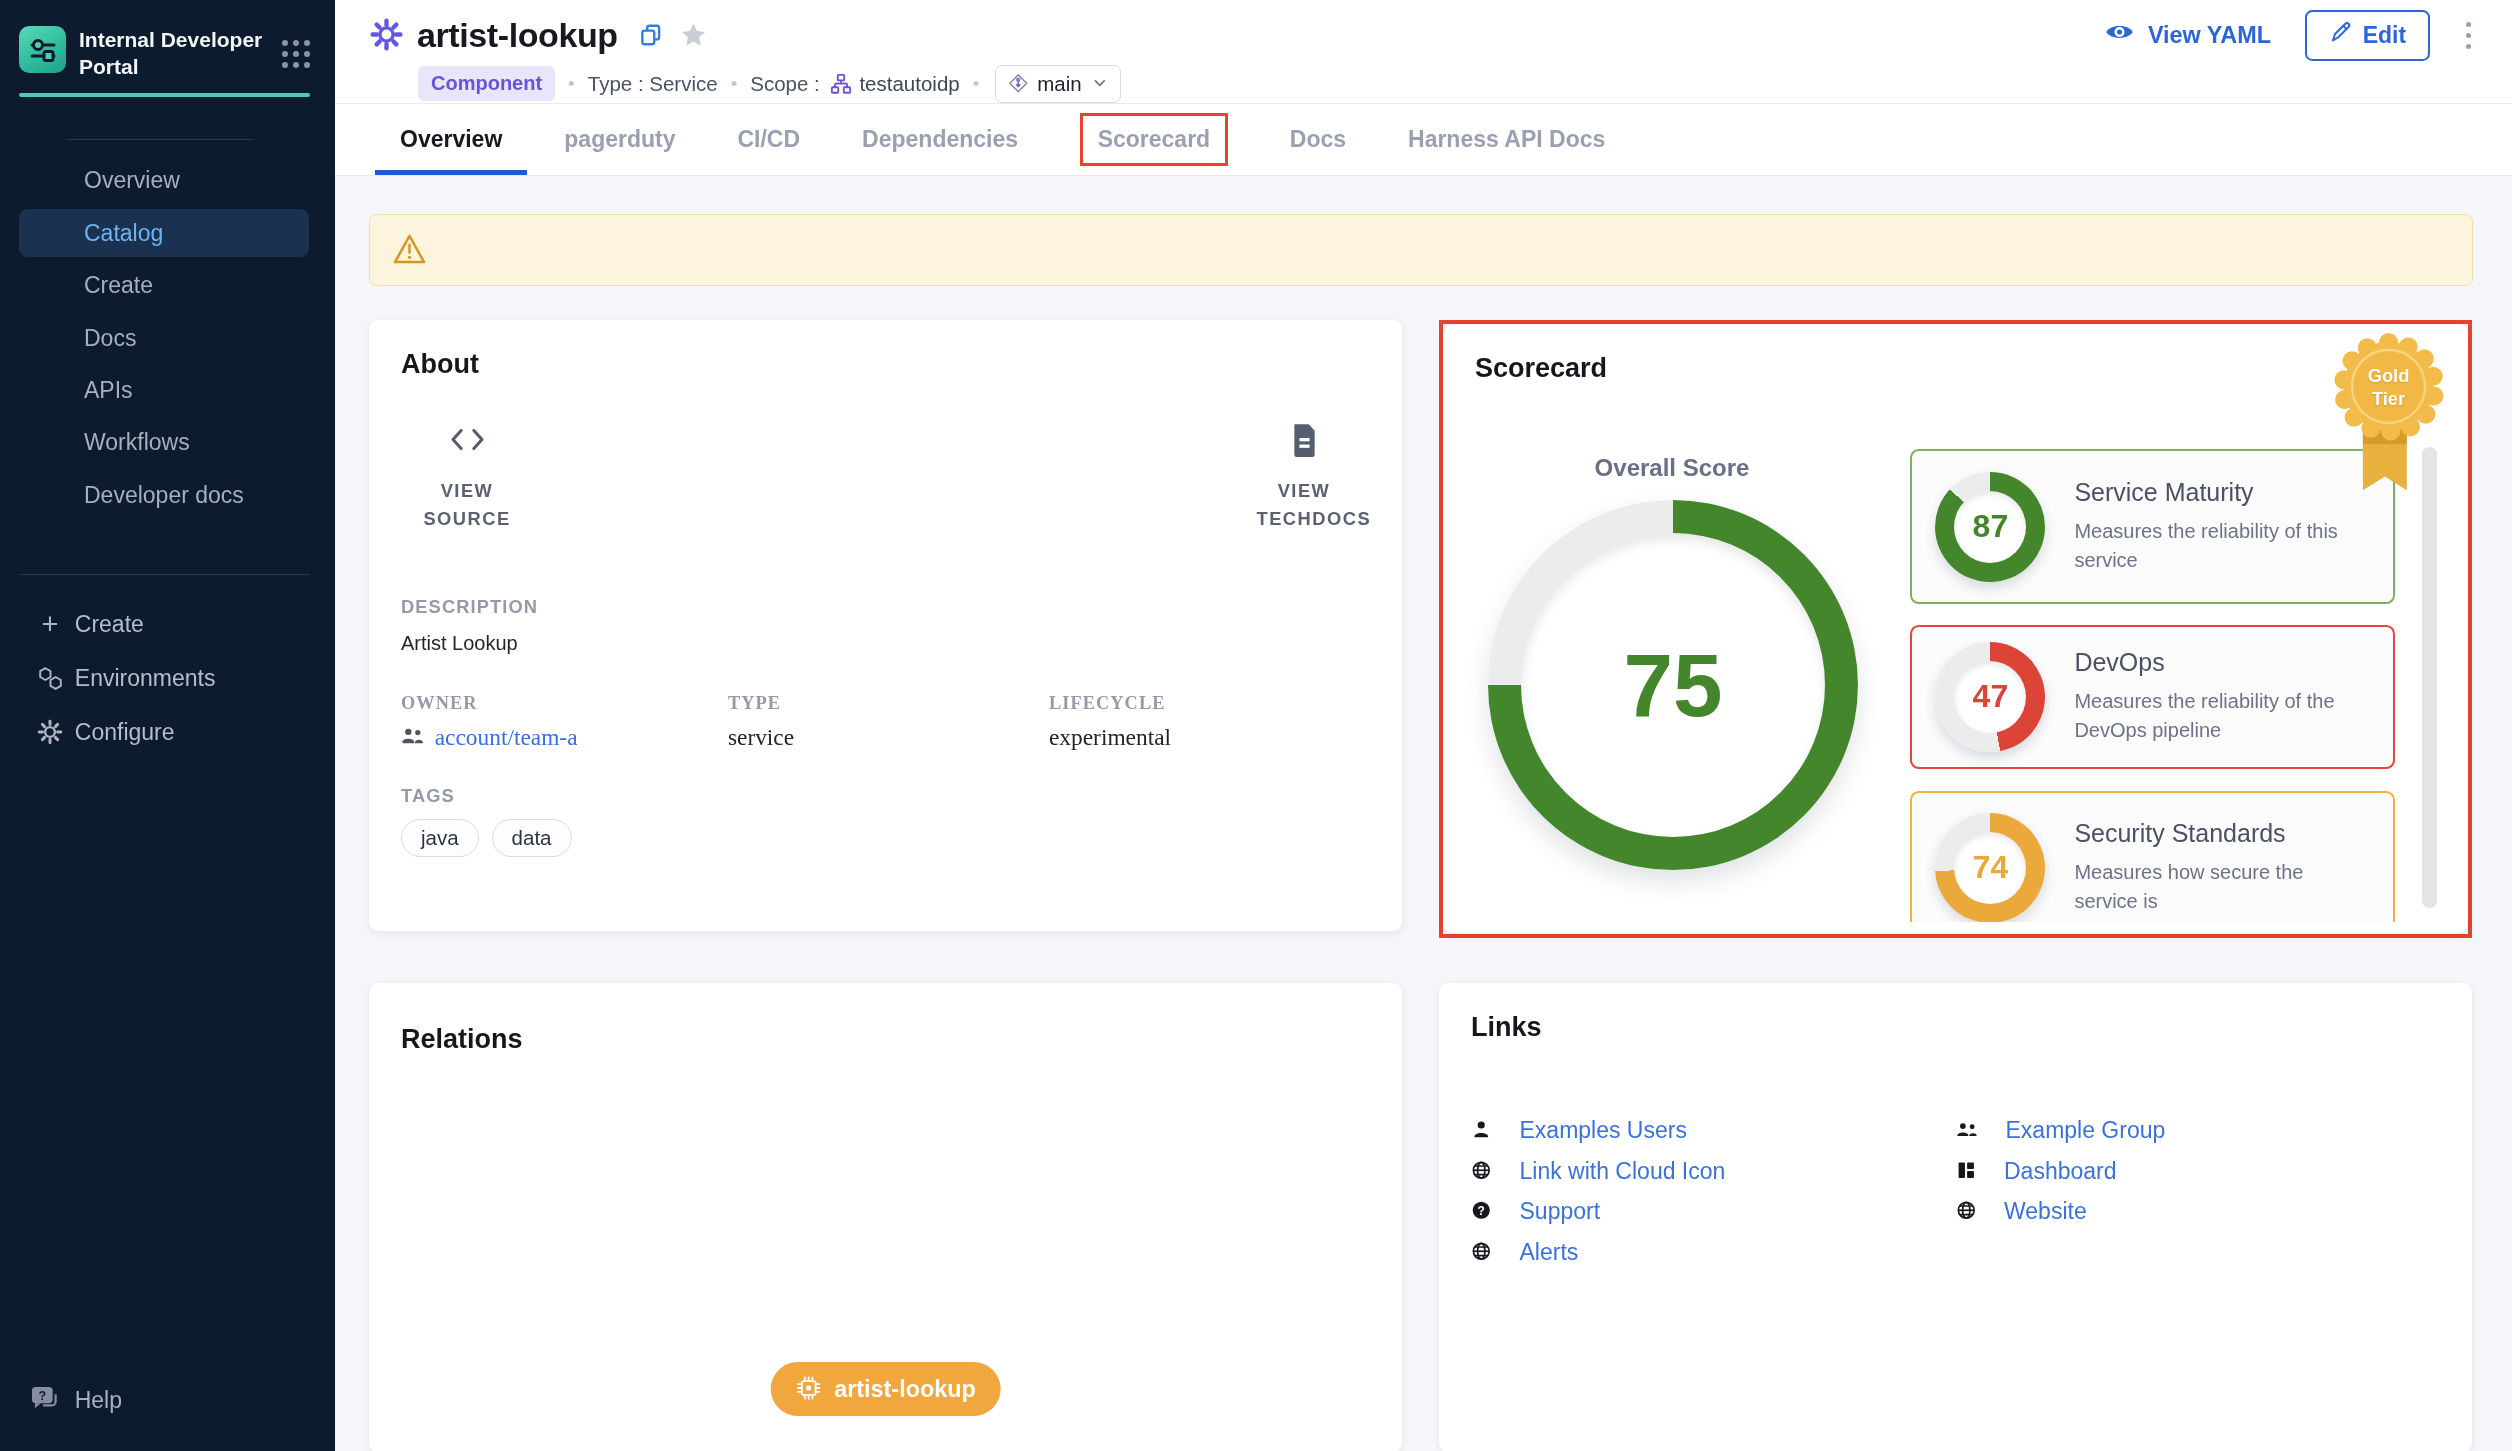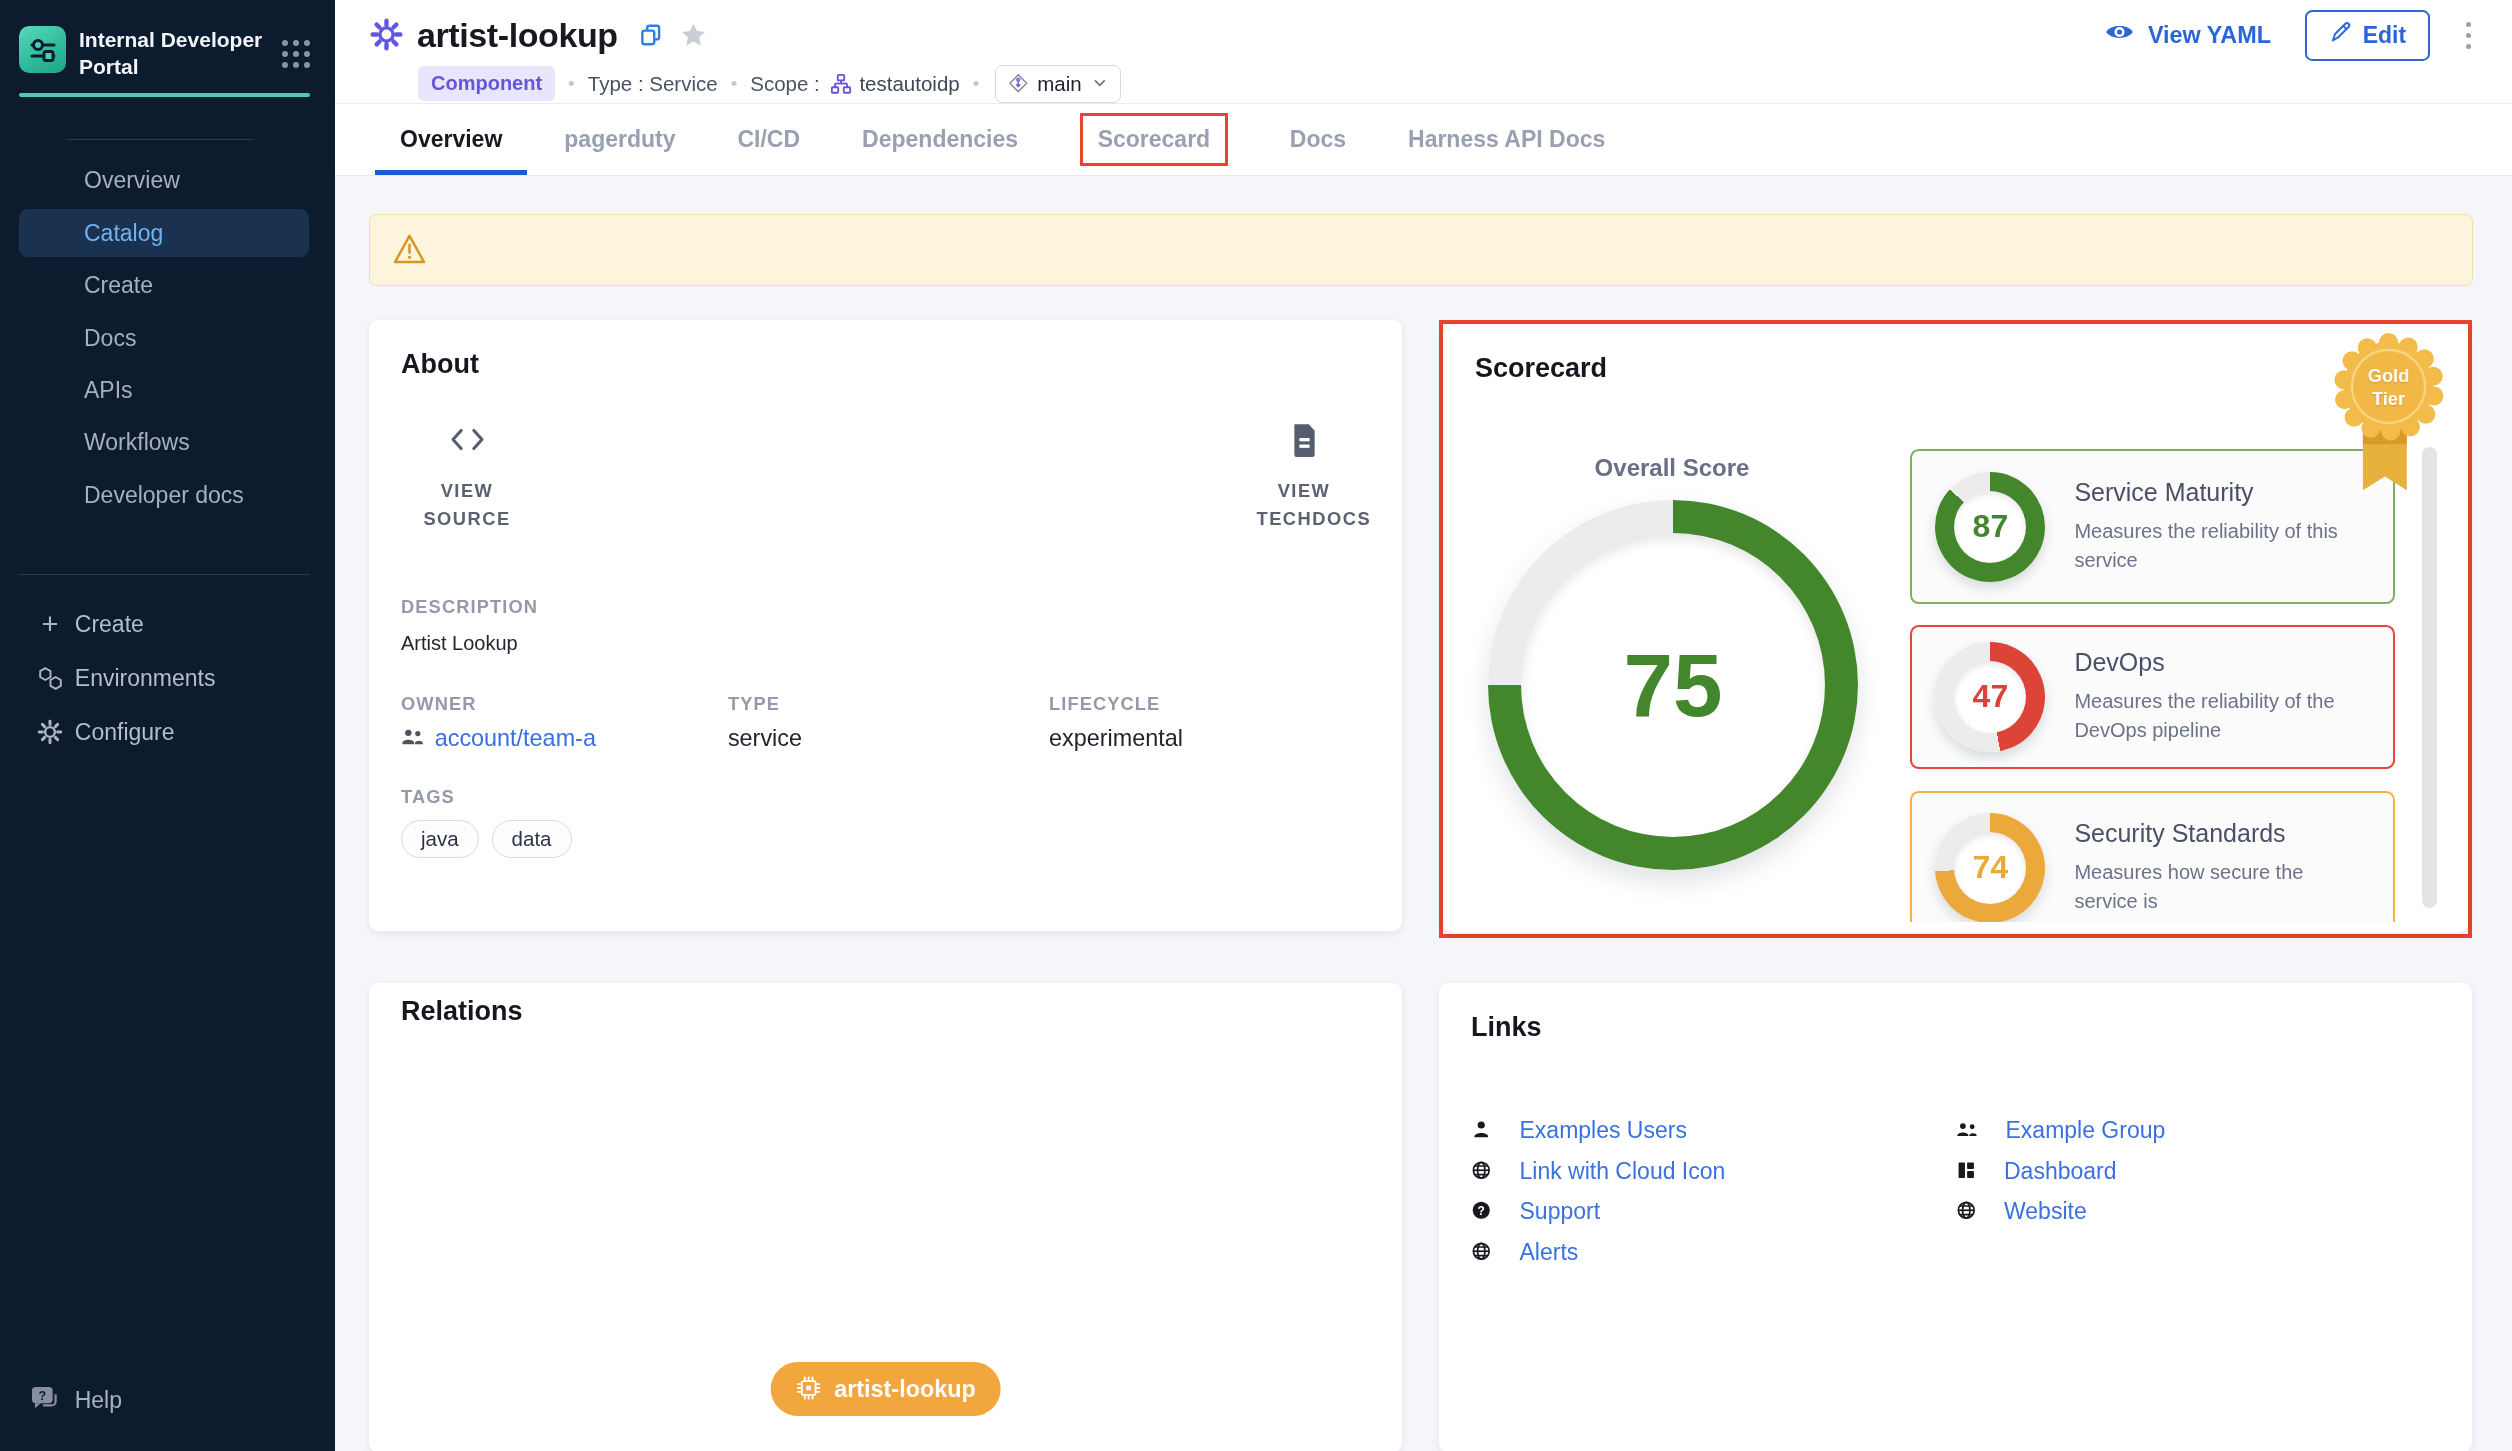--- a/index.html
+++ b/index.html
@@ -68,21 +68,21 @@
   
   .about-card { width:1033px; height:611px; padding:29px 32px; }
   .about-actions { display:flex; gap:28px; margin-top:40px;justify-content:space-between; }
   .about-action { width:132px; display:flex; flex-direction:column; align-items:center; cursor:pointer; }
   .about-action .a-ic { height:38px; display:flex; align-items:center; }
   .about-action .a-lbl { margin-top:19px; font-size:18.3px; font-weight:600; letter-spacing:1.5px; color:#5a6173; line-height:28px; text-align:center; width:95px; }
   .fld-label { font-size:18.3px; letter-spacing:1.1px; color:#949aa9; font-weight:600; }
   .about-desc { margin-top:63px; }
   .about-desc .v { margin-top:14px; font-size:20px; color:#23262f; }
   .fields-grid { display:flex; margin-top:38px; }
-  .fld { width:336px; }
+  .fld { width:336px;font-family:Liberation Serif, serif; }
   .fld + .fld { width:330px; }
   .fld .v { margin-top:10.3px; font-size:23.4px; color:#22252e; }
   .owner-link { display:flex; align-items:center; gap:10.3px; margin-top:10.3px; font-size:23.4px; color:#3a6fe0; cursor:pointer; }
   .tags-block { margin-top:34px; }
   .chips { display:flex; gap:13px; margin-top:11.7px; }
   .chip { font-size:20.5px; color:#2a3347; border:1.5px solid #d8dbe3; border-radius:22px; padding:5.9px 19px; background:#fdfdfe; }
   
   .score-annotation { width:1033px; height:618px; border:4.4px solid #e7432d; }
   .score-card { position:relative; width:1025px; height:609px; border-radius:10.3px; background:#fff; box-shadow:0 2.2px 7.3px rgba(25,35,60,.07); overflow:hidden; }
   .score-card h2 { position:absolute; left:32px; top:29px; }
@@ -97,21 +97,21 @@
   .metric-card.m2 { height:154px; margin-bottom:0; }
   .mini-donut { position:relative; width:110px; height:110px; min-width:110px; border-radius:50%; box-shadow:0 5.9px 11.7px rgba(40,50,70,.16); }
   .mini-donut::before { content:""; position:absolute; inset:19px; background:#fff; border-radius:50%; box-shadow:inset 0 2.9px 6.6px rgba(0,0,0,.10); }
   .mini-score { position:absolute; inset:0; display:flex; align-items:center; justify-content:center; font-size:32px; font-weight:bold; }
   .metric-txt .t { font-size:25px; color:#4a5066; }
   .metric-txt .d { margin-top:10.3px; font-size:20px; line-height:29px; color:#6c7288; padding-right:7.3px; }
   .score-scrollbar { position:absolute; left:979px; top:123px; width:14.6px; height:461px; border-radius:7.3px; background:#e3e4e6; cursor:pointer; }
   .tier-badge { position:absolute; left:876px; top:8.8px; width:139px; z-index:3; }
   .tier-text { position:absolute; left:33px; top:31px; width:73px; text-align:center; font-size:18.3px; line-height:23.4px; font-weight:bold; color:#fff; text-shadow:0 0.7px 1.5px rgba(180,120,0,.45); }
   
-  .relations-card { position:relative; width:1033px; height:469px; padding:13px 32px; }
+  .relations-card { position:relative; width:1033px; height:469px; padding:41px 32px; }
   .rel-node { position:absolute; left:50%; transform:translateX(-50%); top:379px; height:54px; border-radius:27px; background:#f2a63e; display:flex; align-items:center; gap:13px; padding:0 25px; cursor:pointer; }
   .rel-node .n-lbl { font-size:23.4px; font-weight:bold; color:#fff; }
   .links-card { position:relative; width:1033px; height:469px; padding:29px 32px; }
   .links-grid { display:flex; margin-top:76px; }
   .links-col { width:487px; }
   .link-row { display:flex; align-items:center; gap:28px; height:23px; margin-bottom:17.6px; cursor:pointer; }
   .link-row .l-lbl { font-size:23px; color:#3a71e0; }
 </style>
 </head>
 <body>

